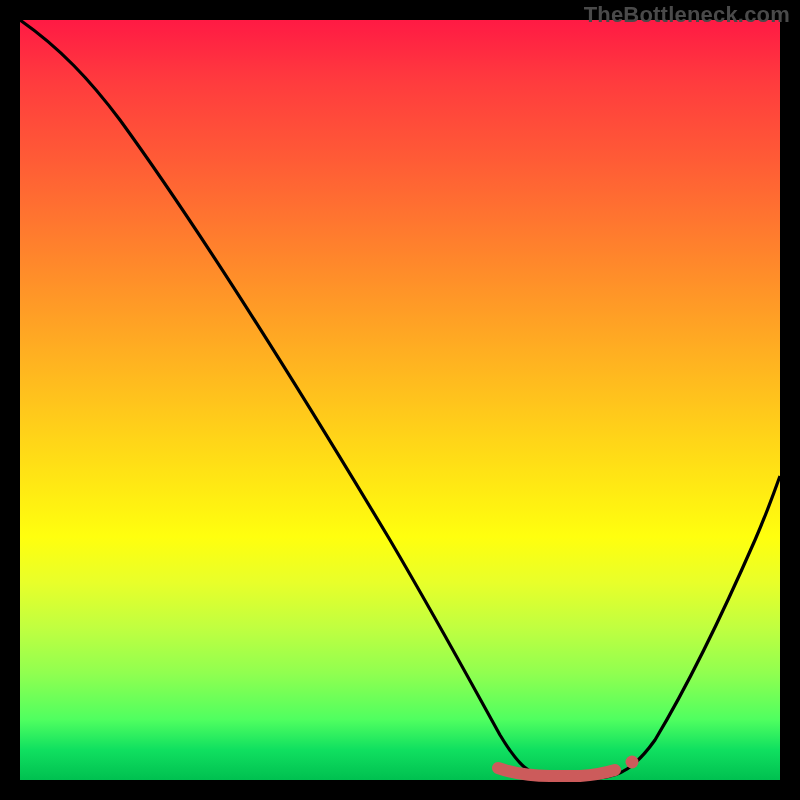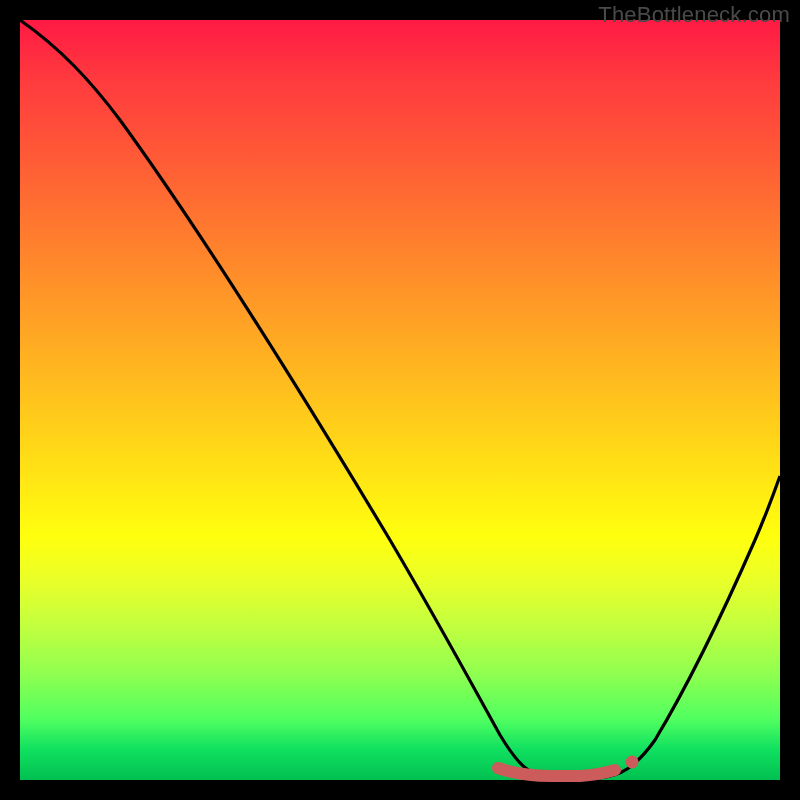--- a/index.html
+++ b/index.html
@@ -42,21 +42,21 @@
       #10e060 96%,
       #00c050 100%
     );
   }
   .watermark {
     position: absolute;
     top: 2px;
     right: 10px;
     color: #4a4a4a;
     font-size: 22px;
-    font-weight: 400;
+    font-weight: 700;
     letter-spacing: 0.2px;
   }
   svg.curve {
     position: absolute;
     left: 20px;
     top: 20px;
     width: 760px;
     height: 760px;
     overflow: visible;
   }

